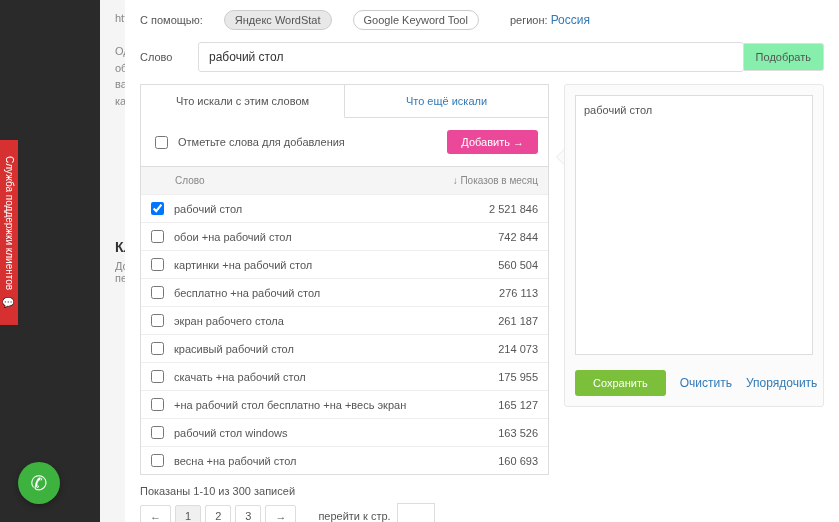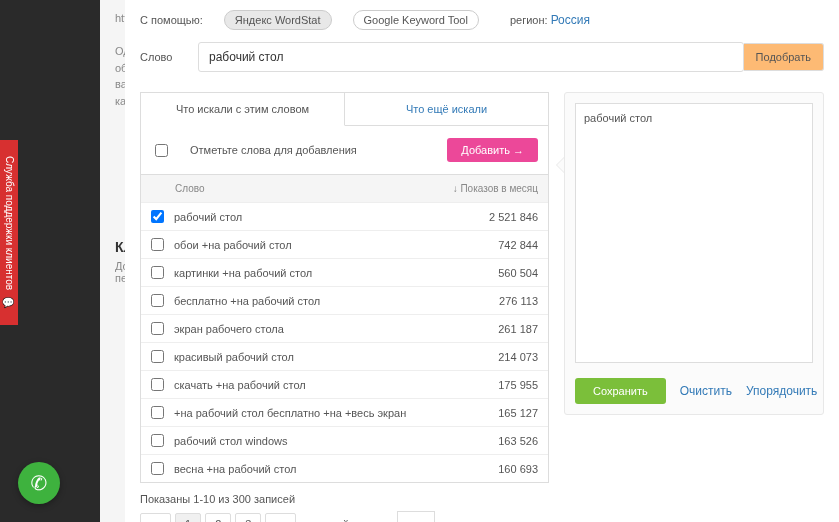--- a/index.html
+++ b/index.html
@@ -12,27 +12,27 @@
 .support-tab::after { content: "💬"; display: block; font-size: 10px; margin-top: 6px; }
 .call-btn { position: absolute; left: 18px; bottom: 18px; width: 42px; height: 42px; background: #3eb23e; border-radius: 50%; display: flex; align-items: center; justify-content: center; color: #fff; font-size: 20px; box-shadow: 0 2px 6px rgba(0,0,0,0.3); }
 .modal { position: absolute; left: 125px; top: 0; right: 0; bottom: 0; background: #fff; display: flex; flex-direction: column; }
 .row1 { display: flex; align-items: center; padding: 10px 15px 6px; gap: 21px; font-size: 11px; color: #555; }
 .pill { border: 1px solid #ccc; border-radius: 12px; padding: 3px 10px; font-size: 11px; color: #555; }
 .pill.active { background: #e8e8e8; }
 .region { margin-left: 10px; }
 .row2 { display: flex; align-items: center; padding: 6px 15px 12px; gap: 10px; }
 .label { color: #555; font-size: 11px; width: 48px; }
 .input-main { flex: 1; border: 1px solid #ddd; border-radius: 3px; padding: 7px 10px; font-size: 12px; color: #333; }
-.btn-pick { border: 1px solid #ddd; border-left: none; background: #fdba74; padding: 7px 12px; font-size: 11px; color: #555; border-radius: 0 3px 3px 0; margin-left: -10px; }
-.content { display: flex; gap: 15px; padding: 0 15px 10px; flex: 1; overflow: hidden; margin-top: 8px; }
+.btn-pick { border: 1px solid #ddd; border-left: none; background: #86efac; padding: 7px 12px; font-size: 11px; color: #555; border-radius: 0 3px 3px 0; margin-left: -10px; }
+.content { display: flex; gap: 15px; padding: 0 15px 10px; flex: 1; overflow: hidden; }
 .left { flex: 1; display: flex; flex-direction: column; }
 .tabs { display: flex; border: 1px solid #ddd; border-bottom: none; }
 .tab { flex: 1; text-align: center; padding: 10px; font-size: 11px; color: #337ab7; border-bottom: 1px solid #ddd; cursor: pointer; }
 .tab.active { color: #555; border-bottom: 1px solid #fff; border-right: 1px solid #ddd; background: #fff; }
-.mark-row { display: flex; align-items: center; padding: 12px 10px; gap: 22px; border: 1px solid #ddd; border-top: none; }
+.mark-row { display: flex; align-items: center; padding: 12px 10px; gap: 10px; border: 1px solid #ddd; border-top: none; }
 .mark-row input[type=checkbox] { margin-left: 4px; }
 .mark-text { flex: 1; color: #555; font-size: 11px; }
 .btn-add { background: #ec4899; color: #fff; border: none; padding: 6px 14px; border-radius: 3px; font-size: 11px; }
 .table { border: 1px solid #ddd; border-top: none; }
 .thead { display: flex; background: #f5f5f5; padding: 8px 10px; font-size: 10px; color: #888; }
 .th-word { flex: 1; margin-left: 24px; }
 .th-count { width: 100px; text-align: right; }
 .trow { display: flex; align-items: center; padding: 7px 10px; font-size: 11px; border-top: 1px solid #eee; }
 .trow input[type=checkbox] { margin-right: 10px; }
 .tword { flex: 1; color: #555; }

